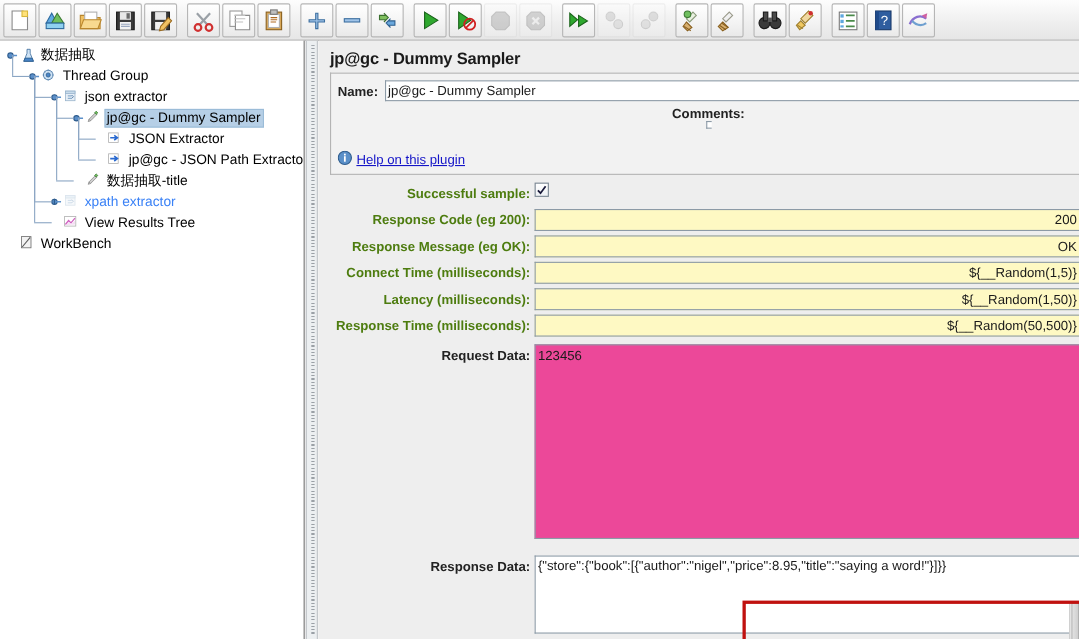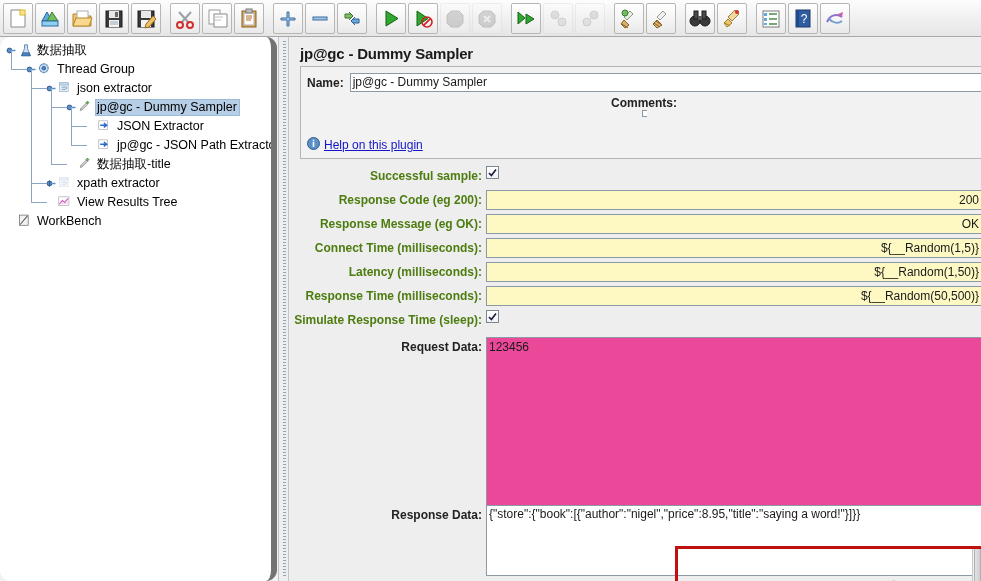--- a/index.html
+++ b/index.html
@@ -35,23 +35,22 @@
     position: relative;
   }
   .tb-btn.flat { border-color: #d8d8d8; background: linear-gradient(#fbfbfb,#f1f1f1); }
   .tb-btn.dim { opacity: .38; }
   .tb-btn svg { display: block; }
 
   
   #left-pane {
     position: absolute; left: 0; top: 37px; width: 277px; height: 544px;
     background: #ffffff;
-    border-right: 6px solid #737373;
+    border-right: 1px solid #737373;
     overflow: hidden;
-    border-radius: 11px;
   }
   #splitter {
     position: absolute; left: 278px; top: 37px; width: 11px; height: 544px;
     background: #eceff1;
     border-left: 1px solid #c0c4c8;
     border-right: 1px solid #c0c4c8;
   }
   #splitter .dots {
     position: absolute; left: 4px; top: 4px; bottom: 4px; width: 3px;
     background-image: repeating-linear-gradient(to bottom, #9aa0a6 0 1px, transparent 1px 3px);
@@ -70,21 +69,21 @@
     display: flex; align-items: center;
     white-space: nowrap;
     cursor: default;
   }
   .node .lbl { padding: 1px 3px 1px 2px; line-height: 15px; }
   .node.selected .lbl {
     background: #b6cfe6;
     border: 1px solid #9bbcd8;
     padding: 0px 2px 0px 1px;
   }
-  .node .lbl.disabled { color: #000000; }
+  .node .lbl.disabled { color: #3b82f6; }
   .node .ico { width: 18px; height: 17px; display:flex; align-items:center; justify-content:center; flex: none; }
   .handle { width: 11px; height: 11px; display:flex; align-items:center; justify-content:center; flex:none; }
   .tline { position: absolute; background: #8ba6c4; }
 
   
   #panel-title {
     margin: 8px 10px 4px 10px;
     font-size: 15px; font-weight: bold; color: #1a1a1a;
     letter-spacing: -0.2px;
   }
@@ -662,30 +661,20 @@
           <div class="fval">
             <div class="finput">${__Random(1,50)}</div>
           </div>
         </div>
         <div class="frow">
           <div class="flab">Response Time (milliseconds):</div>
           <div class="fval">
             <div class="finput">${__Random(50,500)}</div>
           </div>
         </div>
-        <div class="frow">
-          <div class="flab">Simulate Response Time (sleep):</div>
-          <div class="fval">
-            <span class="jcheck">
-              <svg width="11" height="11" viewBox="0 0 11 11">
-                <path d="M2 6l2.4 2.6L9 2.4" fill="none" stroke="#1a1a3a" stroke-width="1.6"></path>
-              </svg>
-            </span>
-          </div>
-        </div>
         <div class="farea" style="margin-top: 3px;">
           <div class="flab">Request Data:</div>
           <div class="ftext" style="height: 177px;">123456</div>
         </div>
       </div>
 
     <div id="resp-wrap">
       <div id="resp-row">
         <div id="resp-label">Response Data:</div>
         <div id="resp-text">{"store":{"book":[{"author":"nigel","price":8.95,"title":"saying a word!"}]}}</div>

